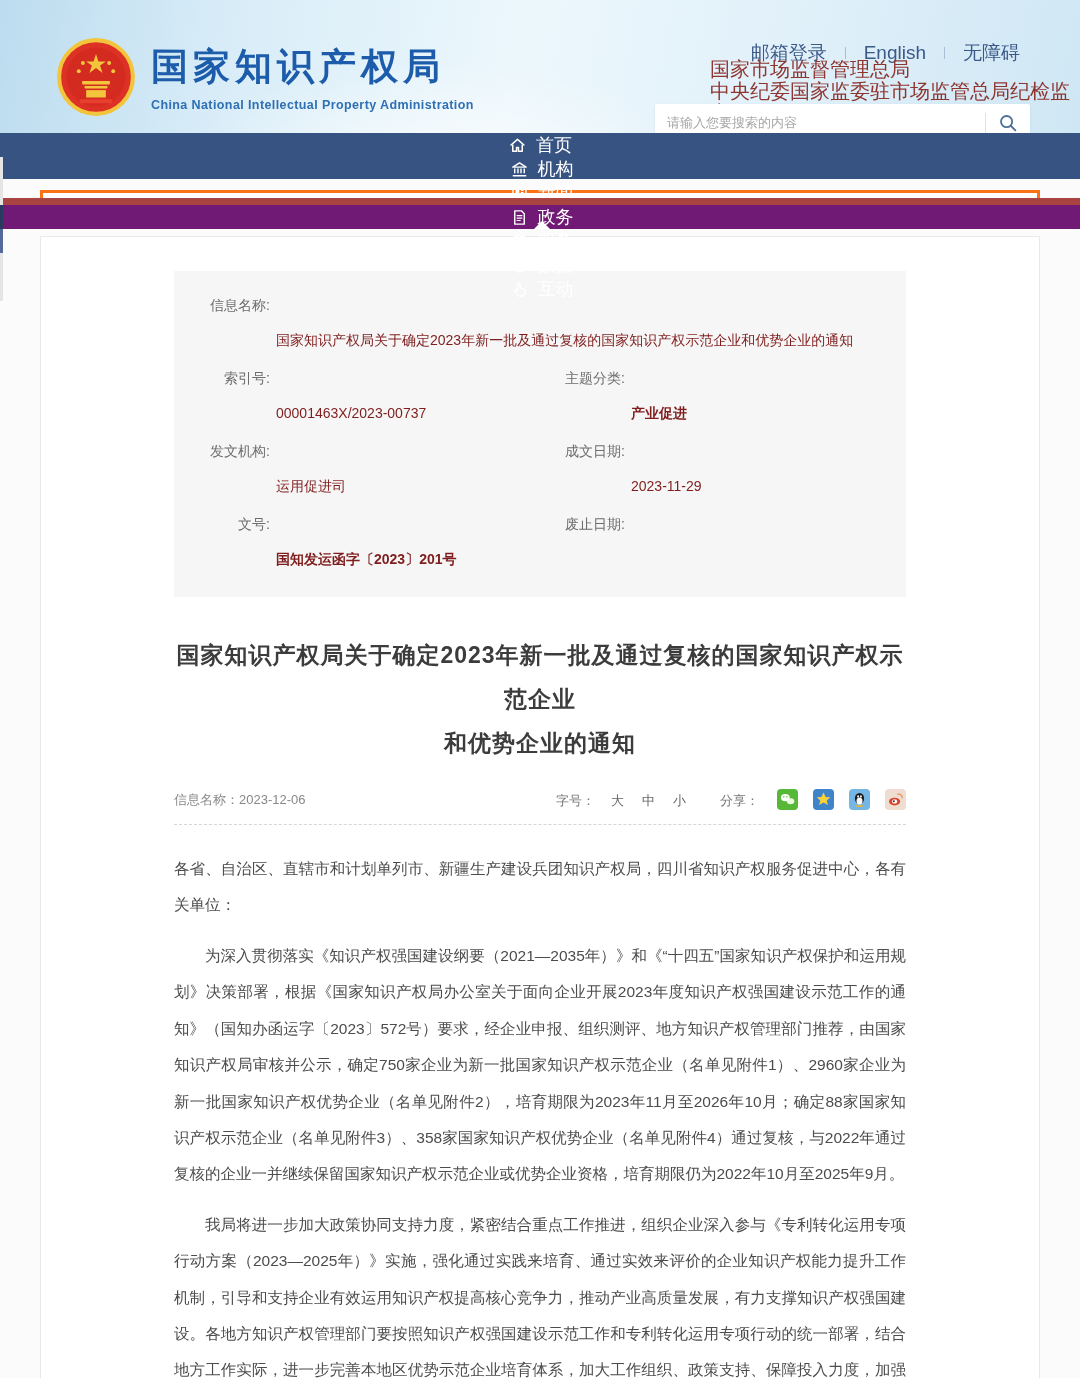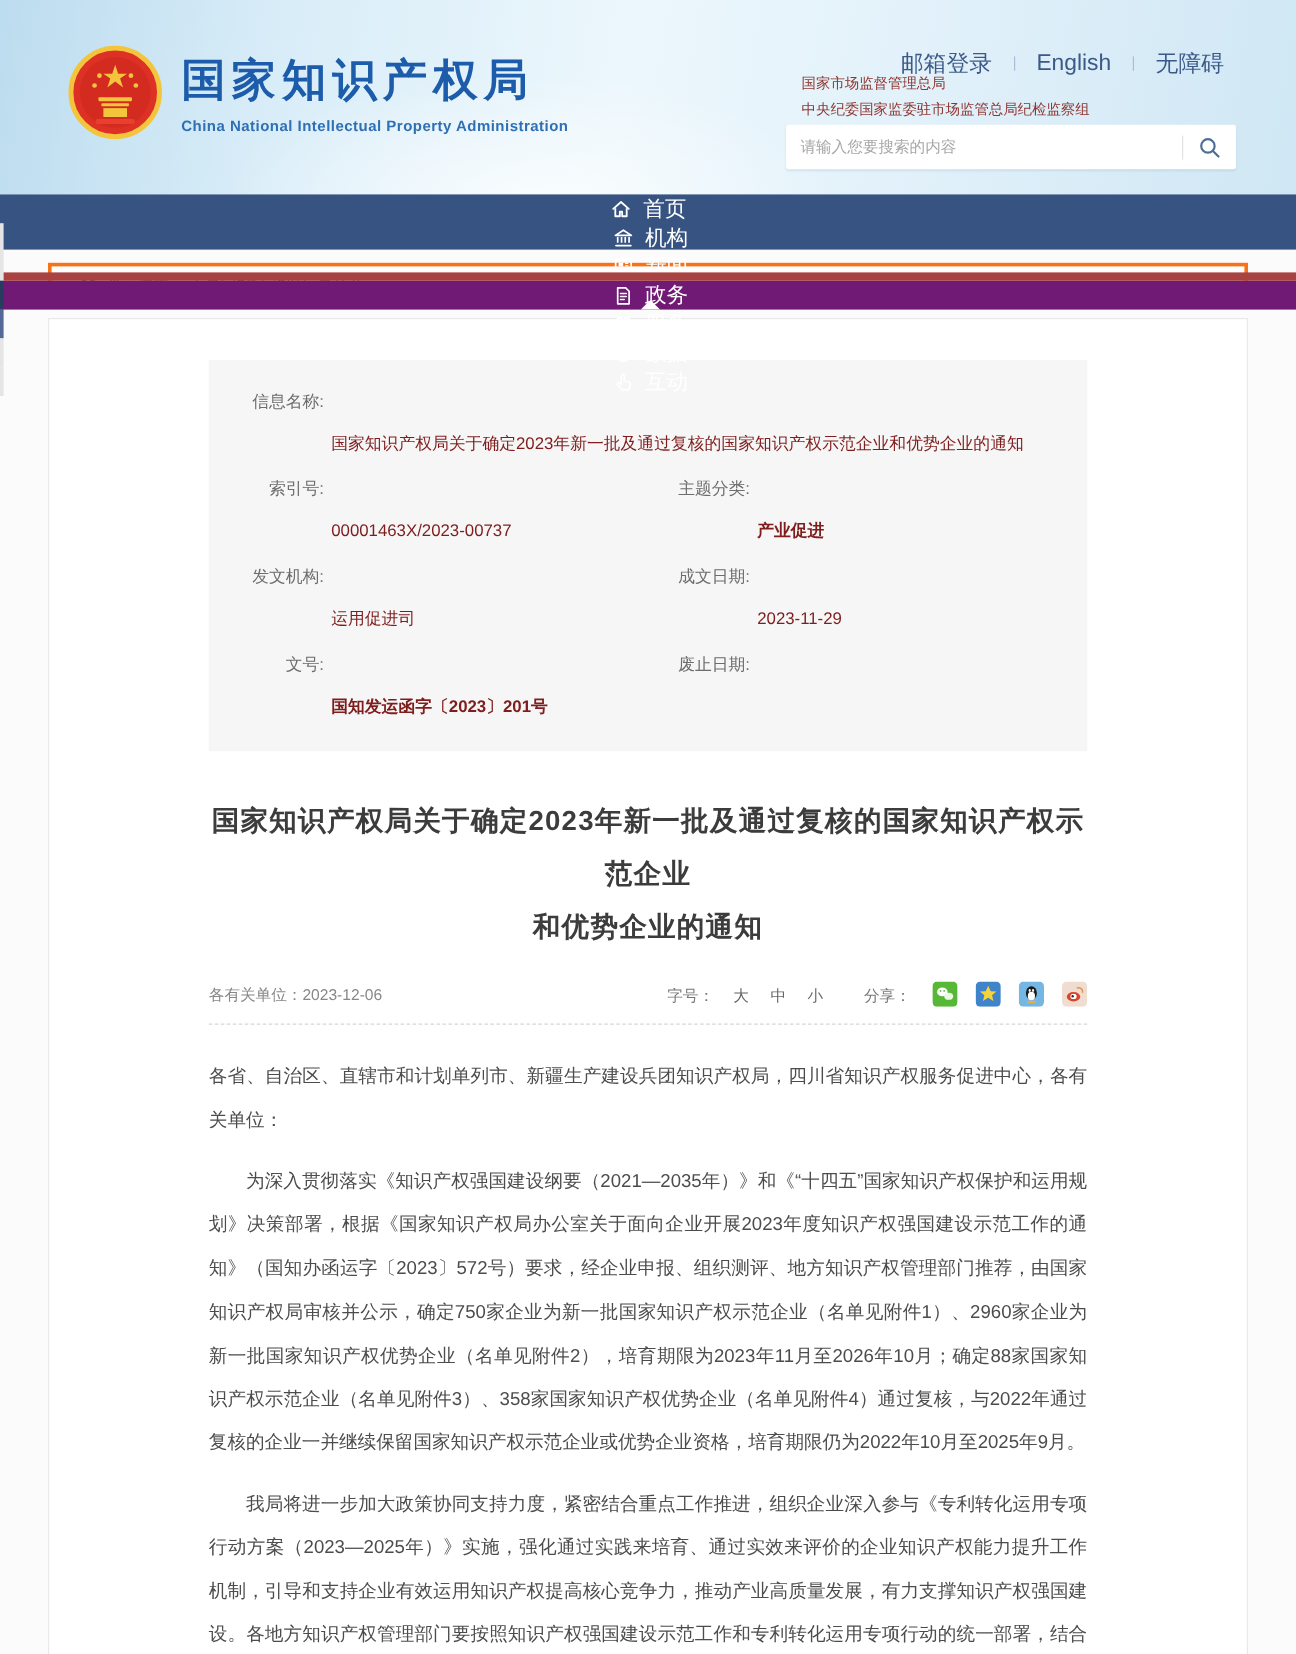--- a/index.html
+++ b/index.html
@@ -1,40 +1,40 @@
 <!DOCTYPE html>
 <html><head>
 <meta charset="utf-8">
 <style>
   * { margin:0; padding:0; box-sizing:border-box; }
   html,body { width:1080px; background:#ffffff; font-family:"Liberation Sans","DejaVu Sans",sans-serif; }
   body { position:relative; min-height:1378px; }
 
   
   .site-header {
-    position:relative; height:162px;
+    position:relative; height:133px;
     background:linear-gradient(100deg,#bcdcef 0%,#d9edf8 22%,#ecf7fc 48%,#e2f1fa 70%,#cfe7f4 100%);
     overflow:hidden;
   }
   .site-header::before {
     content:""; position:absolute; left:180px; top:60px; width:520px; height:220px;
     background:radial-gradient(ellipse at center, rgba(255,255,255,.75), rgba(255,255,255,0) 70%);
     border-radius:50%;
   }
   .brand { position:absolute; left:55px; top:36px; display:flex; align-items:center; }
   .emblem { width:82px; height:82px; flex:0 0 auto; }
   .brand-text { margin-left:14px; }
   .site-title { font-size:37px; font-weight:bold; color:#1c5caa; letter-spacing:5px; font-family:"Liberation Serif","DejaVu Serif",serif; }
   .site-subtitle { font-size:12.5px; font-weight:bold; color:#2f6fb3; margin-top:6px; letter-spacing:.4px; }
 
   .top-links { position:absolute; top:40px; right:60px; font-size:19px; color:#3c5a88; display:flex; align-items:center; }
   .top-links a { color:#3c5a88; text-decoration:none; }
   .top-links .sep { width:1px; height:12px; background:#a9bdd4; margin:0 18px; }
 
-  .org-lines { position:absolute; left:668px; top:58px; font-size:12px; color:#8e3530; line-height:22px; }
+  .org-lines { position:absolute; left:710px; top:58px; font-size:20px; color:#8e3530; line-height:22px; }
 
   .search-box {
     position:absolute; left:655px; top:104px; width:375px; height:37px;
     background:#ffffff; border-radius:2px; display:flex; align-items:center;
     box-shadow:0 1px 2px rgba(80,120,160,.15);
   }
   .search-input { flex:1; border:none; outline:none; height:100%; padding:0 12px; font-size:13px; color:#444; background:transparent; }
   .search-input::placeholder { color:#a7a7a7; }
   .search-divider { width:1px; height:20px; background:#e2e2e2; }
   .search-btn { width:44px; height:100%; border:none; background:transparent; cursor:pointer; display:flex; align-items:center; justify-content:center; }
@@ -253,21 +253,21 @@
         </div>
       </div>
 
       <h1 class="art-title">
         <div>国家知识产权局关于确定2023年新一批及通过复核的国家知识产权示范企业</div>
         <div>和优势企业的通知</div>
       </h1>
 
       <div class="meta-row">
         <div>
-          <span>各有关单位：</span><span>2023-12-06</span>
+          <span>信息名称：</span><span>2023-12-06</span>
         </div>
         <div class="meta-right">
           <span>字号：</span>
           <span class="fontsize-opt">大</span>
           <span class="fontsize-opt">中</span>
           <span class="fontsize-opt">小</span>
           <span style="margin-left:18px">分享：</span>
           <span class="share-icons">
             <span class="share-btn">
               <svg width="21" height="21" viewBox="0 0 21 21">

